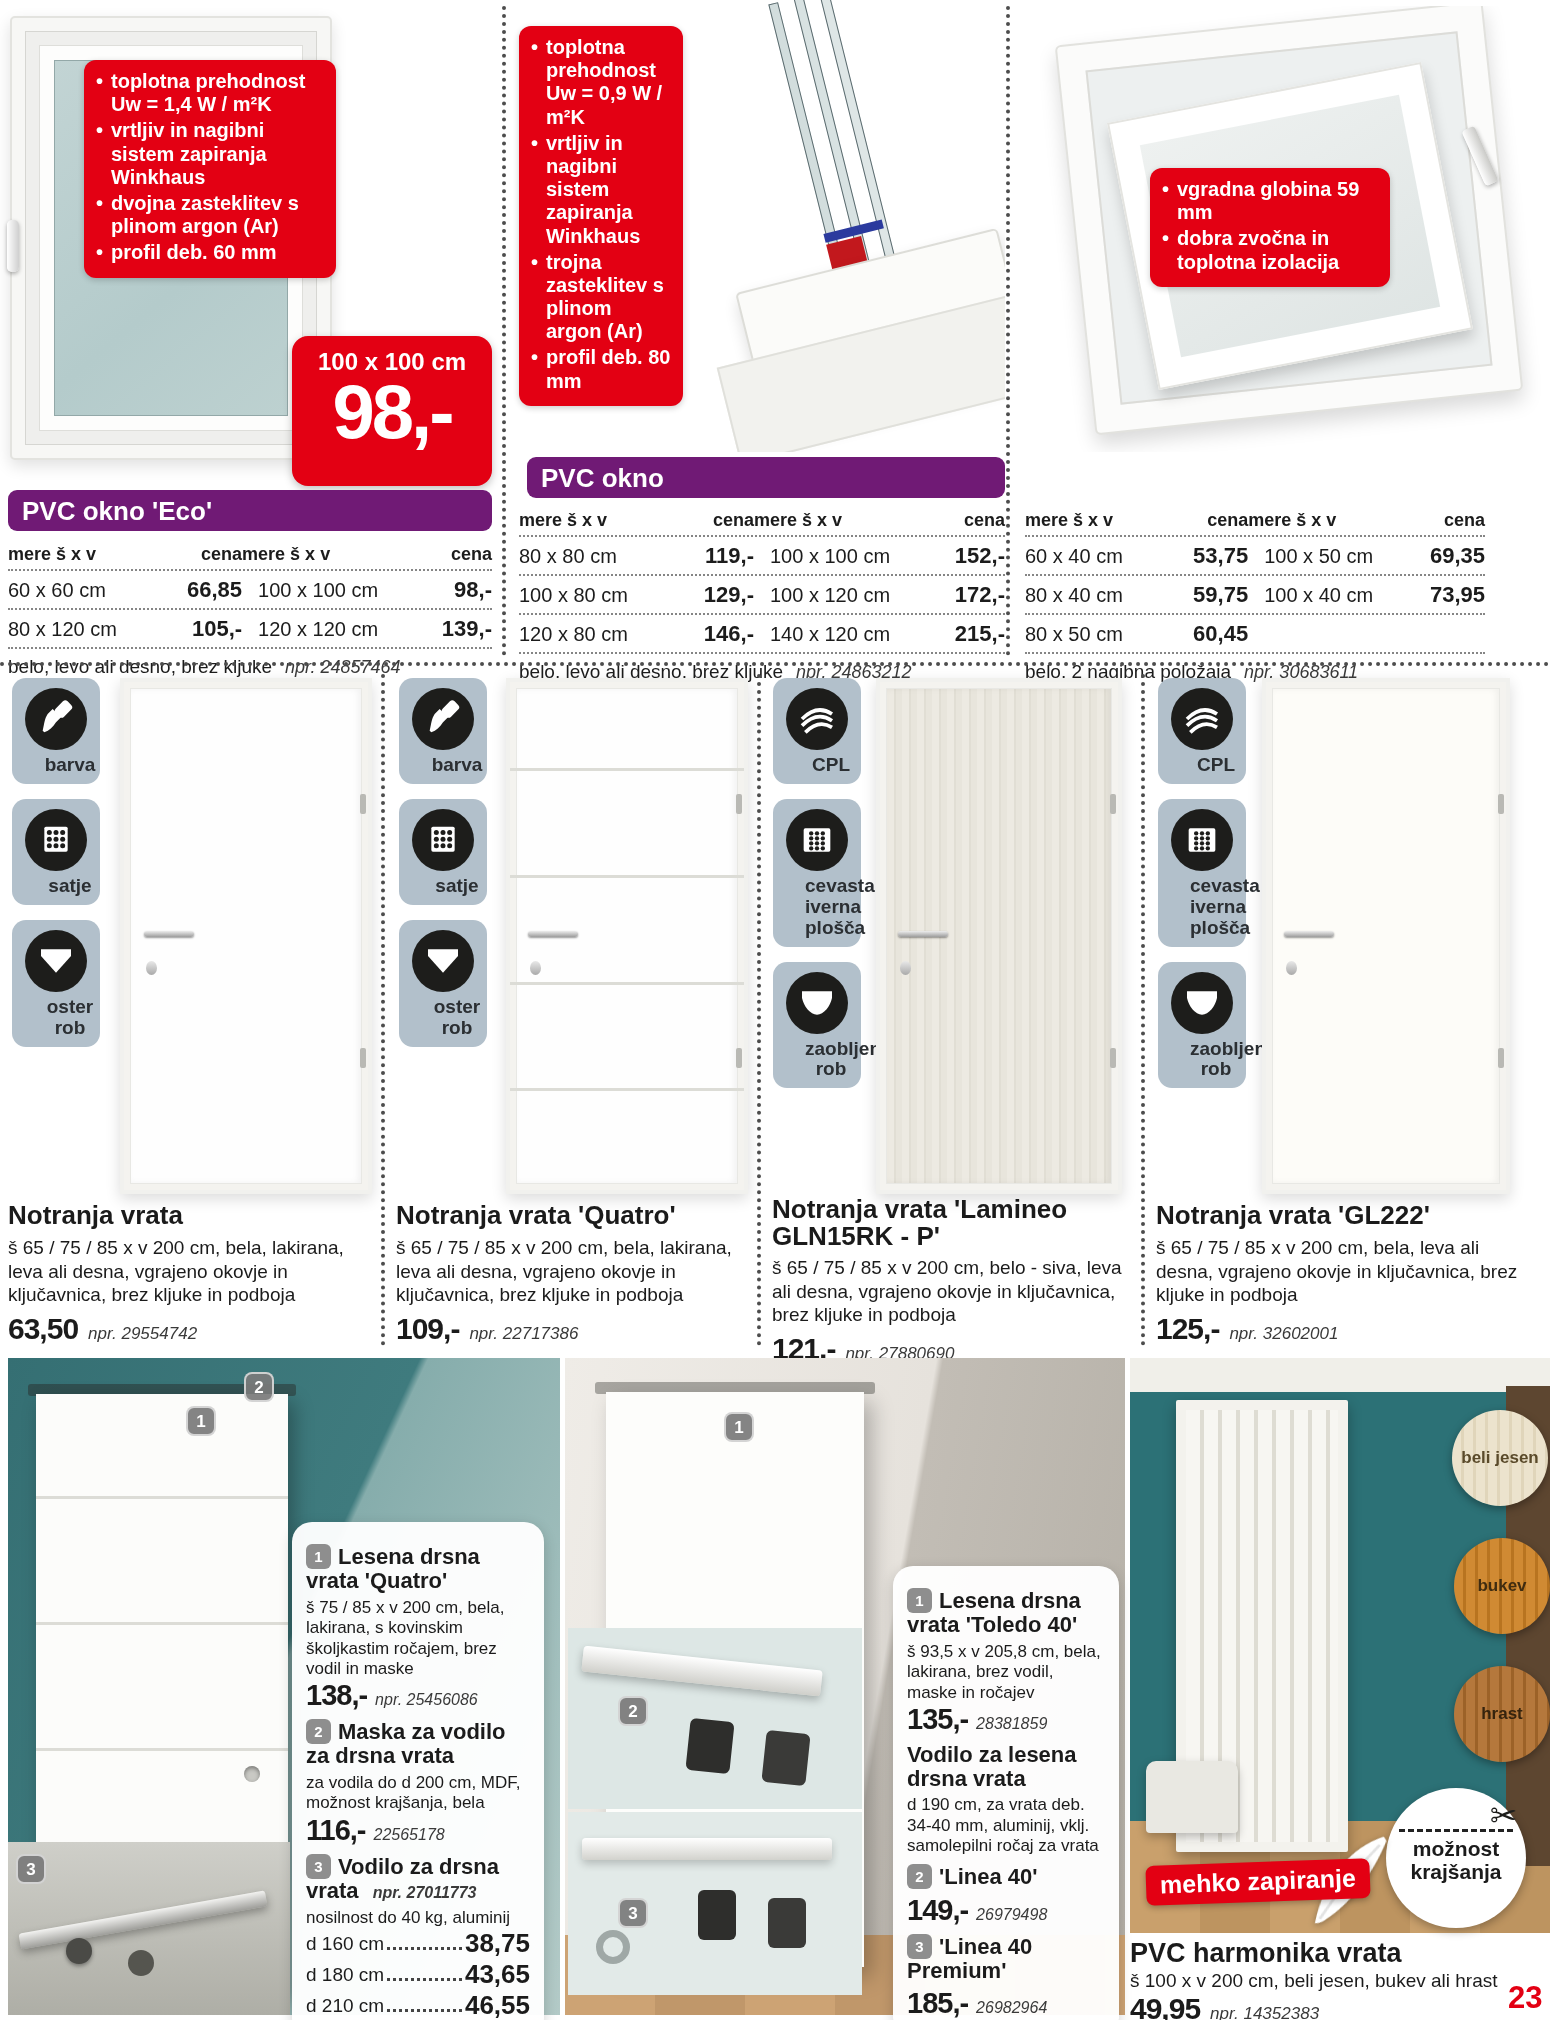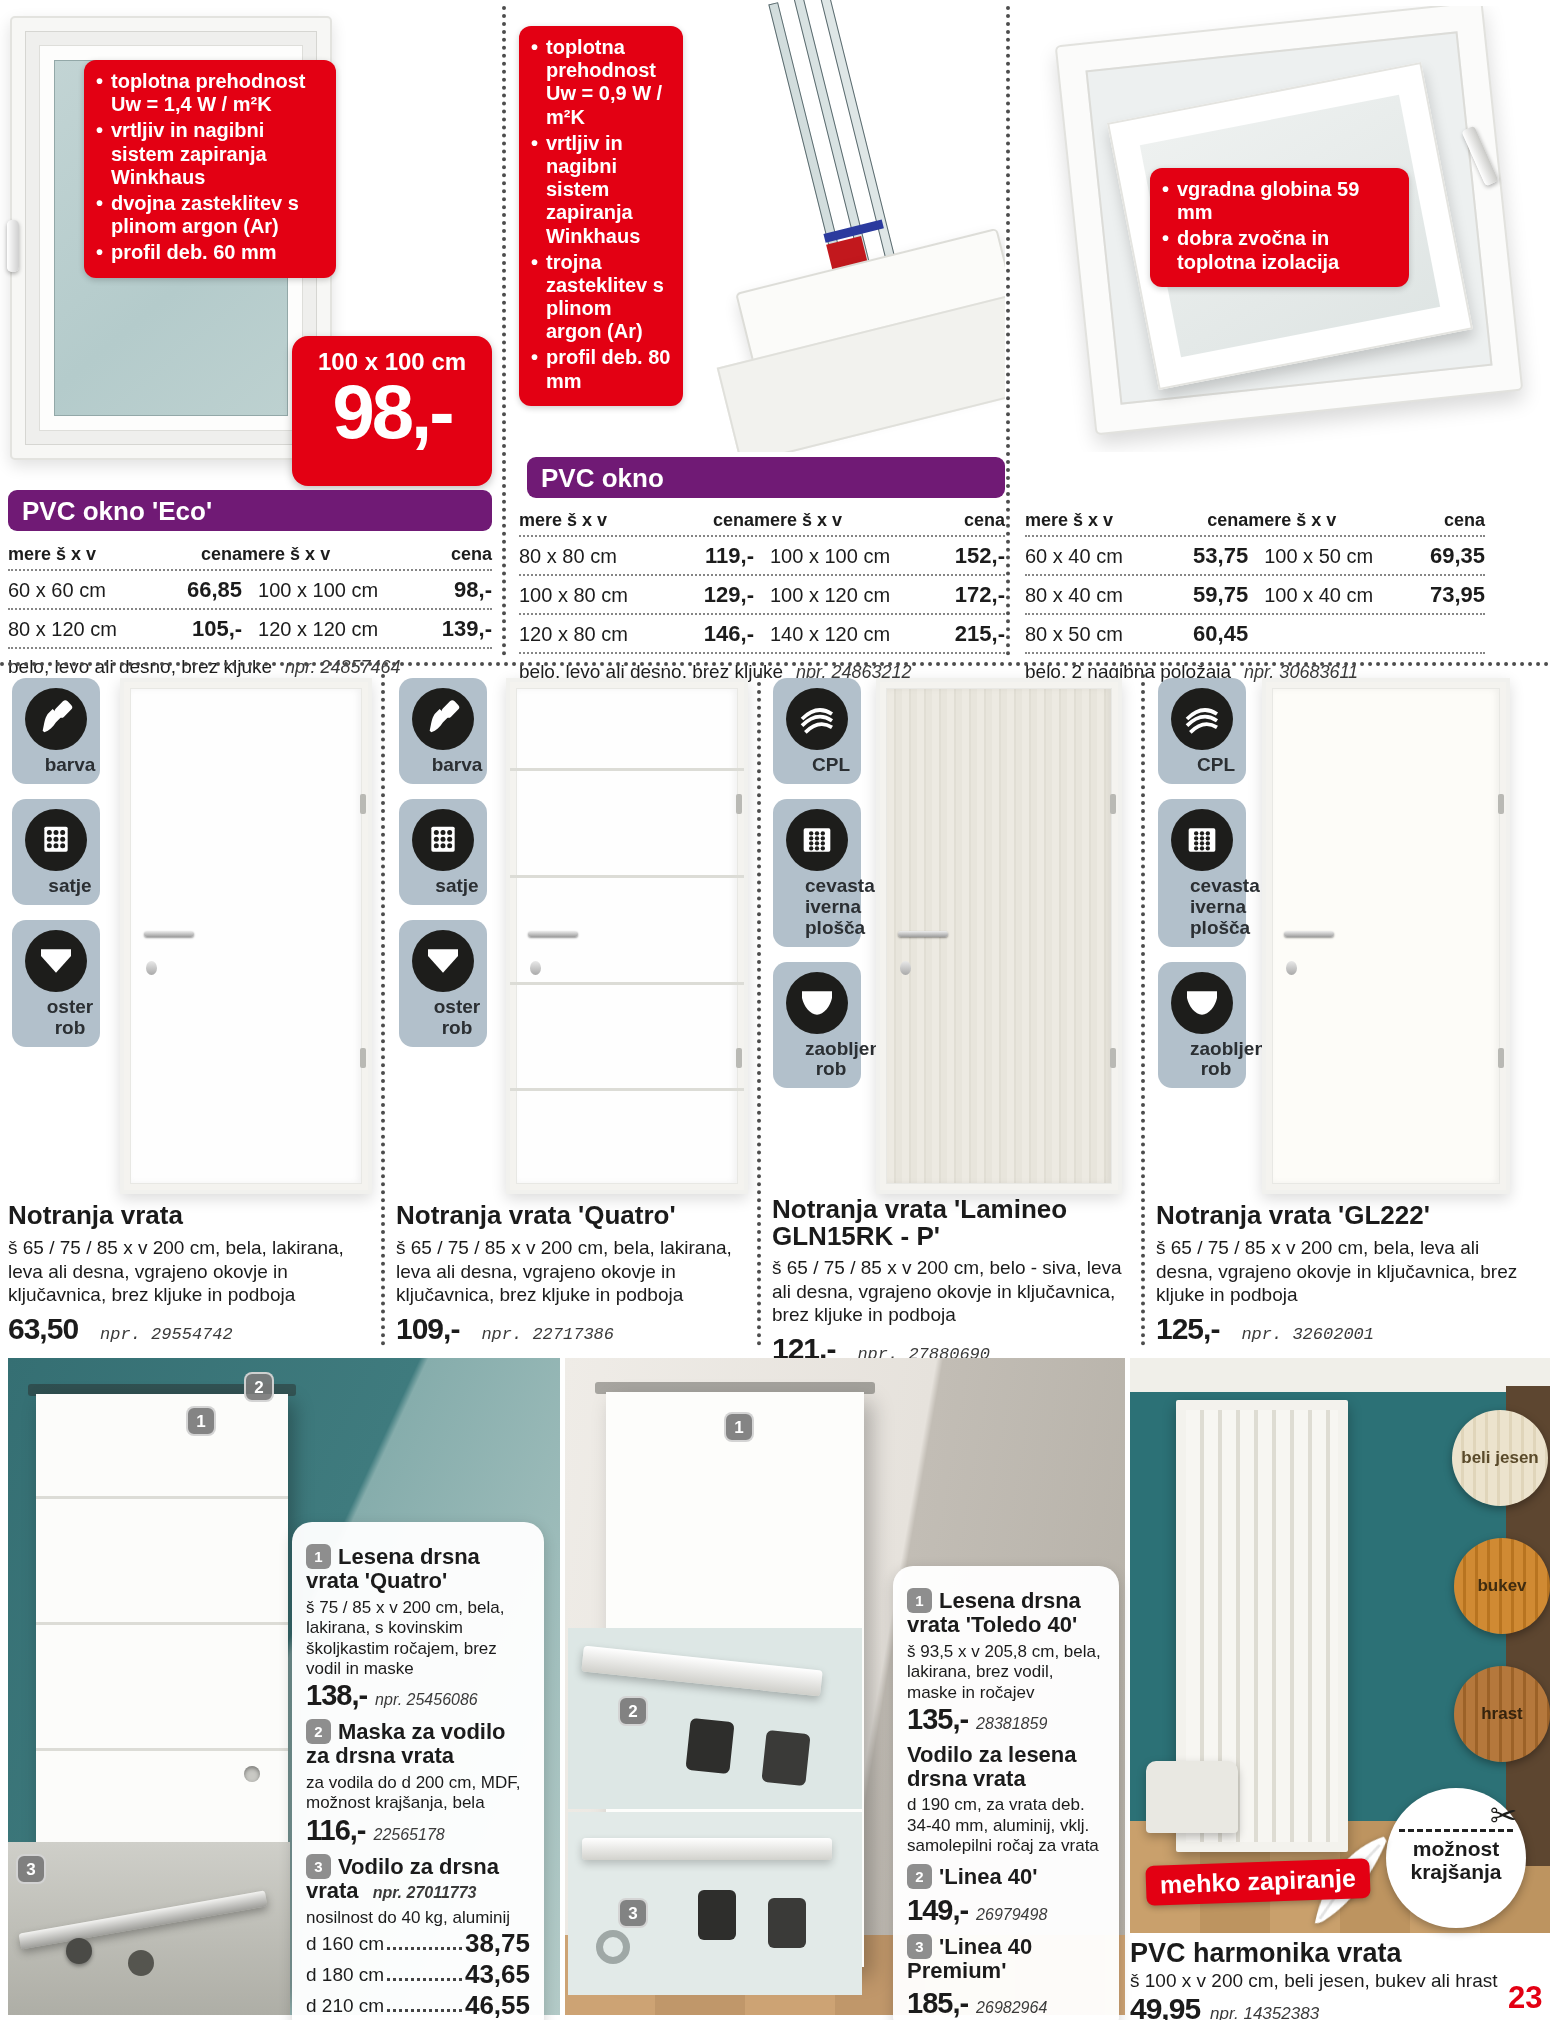--- a/index.html
+++ b/index.html
@@ -54,21 +54,21 @@
   .tile { background:#b2c0cb; border-radius:14px; padding:10px 4px 8px; text-align:center; }
   .tile-circle { display:flex; align-items:center; justify-content:center; width:62px; height:62px; margin:0 auto 5px; background:#1d1d1b; border-radius:50%; }
   .tile-circle svg { width:40px; height:40px; }
   .tile-label { font-weight:700; font-size:19px; color:#2b2f33; line-height:1.1; display:block;margin-left:28px; }
 
   
   .door-title { font-weight:700; font-size:26px; line-height:1.05; margin-bottom:7px; }
   .door-desc { font-size:19px; line-height:1.24; }
   .price-row { margin-top:5px; }
   .big-price { font-size:30px; font-weight:700; letter-spacing:-1px; }
-  .price-row .sku { font-size:17px; margin-left:22px;font-family:Liberation Mono, monospace; }
+  .price-row .sku { font-size:17px; margin-left:10px; }
 
   
   .panel { overflow:hidden; }
   .pbadge { position:absolute; width:30px; height:30px; background:rgba(122,122,122,.92); border:2px solid rgba(255,255,255,.65); border-radius:8px; color:#fff; text-align:center; line-height:27px; font-weight:700; font-size:17px; }
   .card { background:rgba(255,255,255,.96); border-radius:20px; padding:15px 14px; box-shadow:0 4px 14px rgba(0,0,0,.18); }
   .card-title { font-weight:700; font-size:22px; line-height:1.08; margin:7px 0 5px; }
   .card-desc { font-size:17px; line-height:1.2; }
   .card .big-price { font-size:29px; }
   .card .sku { font-size:16px; margin-left:8px; }
   .chip { display:inline-block; width:25px; height:25px; background:#8e8e8e; border-radius:6px; color:#fff; text-align:center; line-height:25px; font-size:15px; font-weight:700; margin-right:7px; vertical-align:2px; }
@@ -196,21 +196,21 @@
     </div>
   </div>
 
   <div class="abs" style="left:1040px;top:6px;width:505px;height:446px;overflow:hidden;">
     <div style="position:absolute;left:34px;top:16px;width:430px;height:392px;background:#fbfbfa;border:2px solid #e2e2de;border-radius:6px;transform:rotate(-6deg);box-shadow:0 10px 20px rgba(0,0,0,.15);"></div>
     <div style="position:absolute;left:62px;top:44px;width:374px;height:336px;background:#edf0f0;border:2px solid #dcdcd8;transform:rotate(-6deg);"></div>
     <div style="position:absolute;left:90px;top:84px;width:320px;height:272px;background:#fff;border:2px solid #e4e4e0;transform:rotate(-11deg);box-shadow:0 8px 14px rgba(0,0,0,.18);"></div>
     <div style="position:absolute;left:118px;top:112px;width:264px;height:216px;background:linear-gradient(160deg,#eef1f0,#dfe5e4);transform:rotate(-11deg);"></div>
     <div style="position:absolute;right:58px;top:120px;width:14px;height:60px;background:linear-gradient(90deg,#fff,#c9c9c6);border-radius:4px;transform:rotate(-24deg);box-shadow:0 2px 4px rgba(0,0,0,.3);"></div>
   </div>
-  <ul class="abs callout" style="left:1150px;top:168px;width:259px;">
+  <ul class="abs callout" style="left:1150px;top:168px;width:240px;">
     <li>vgradna globina 59 mm</li>
     <li>dobra zvočna in toplotna izolacija</li>
   </ul>
   <div class="abs ptable" style="left:1025px;top:508px;width:460px;">
     <div class="trow thead">
       <span>mere š x v</span>
       <span style="text-align:right">cena</span>
       <span class="c3">mere š x v</span>
       <span style="text-align:right">cena</span>
     </div>

